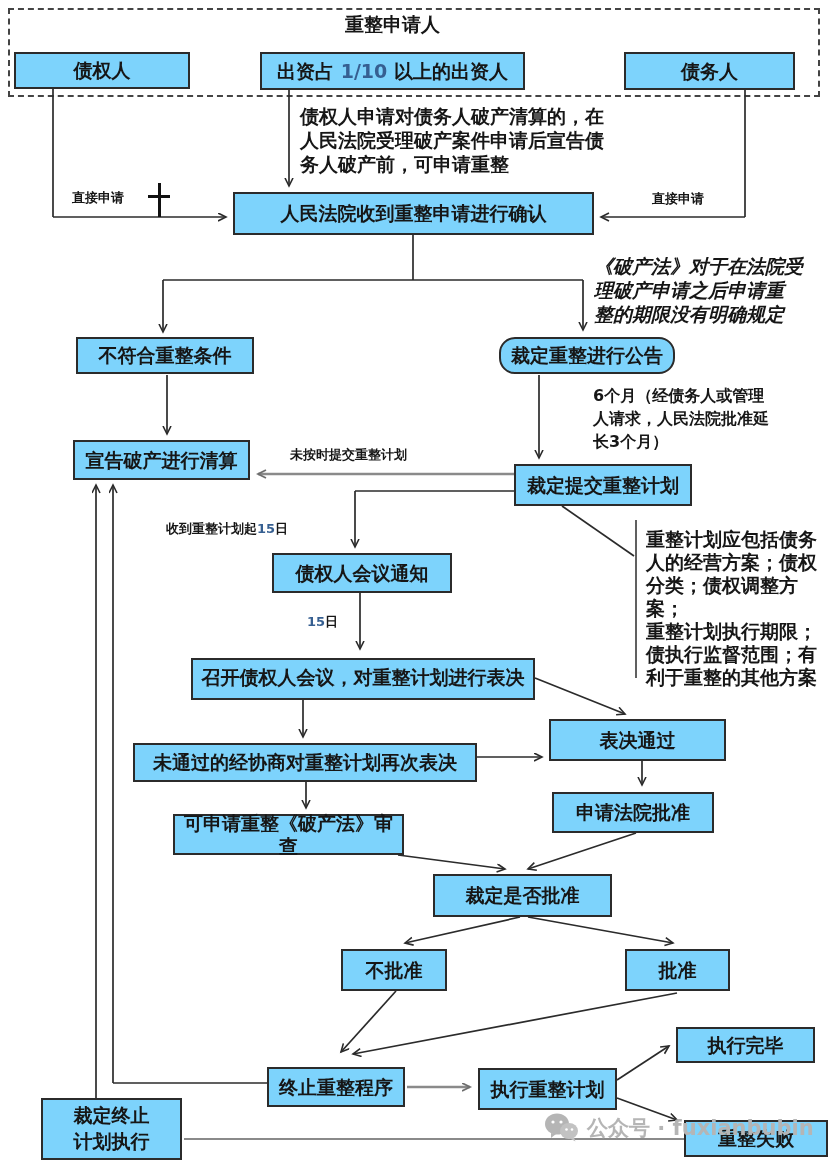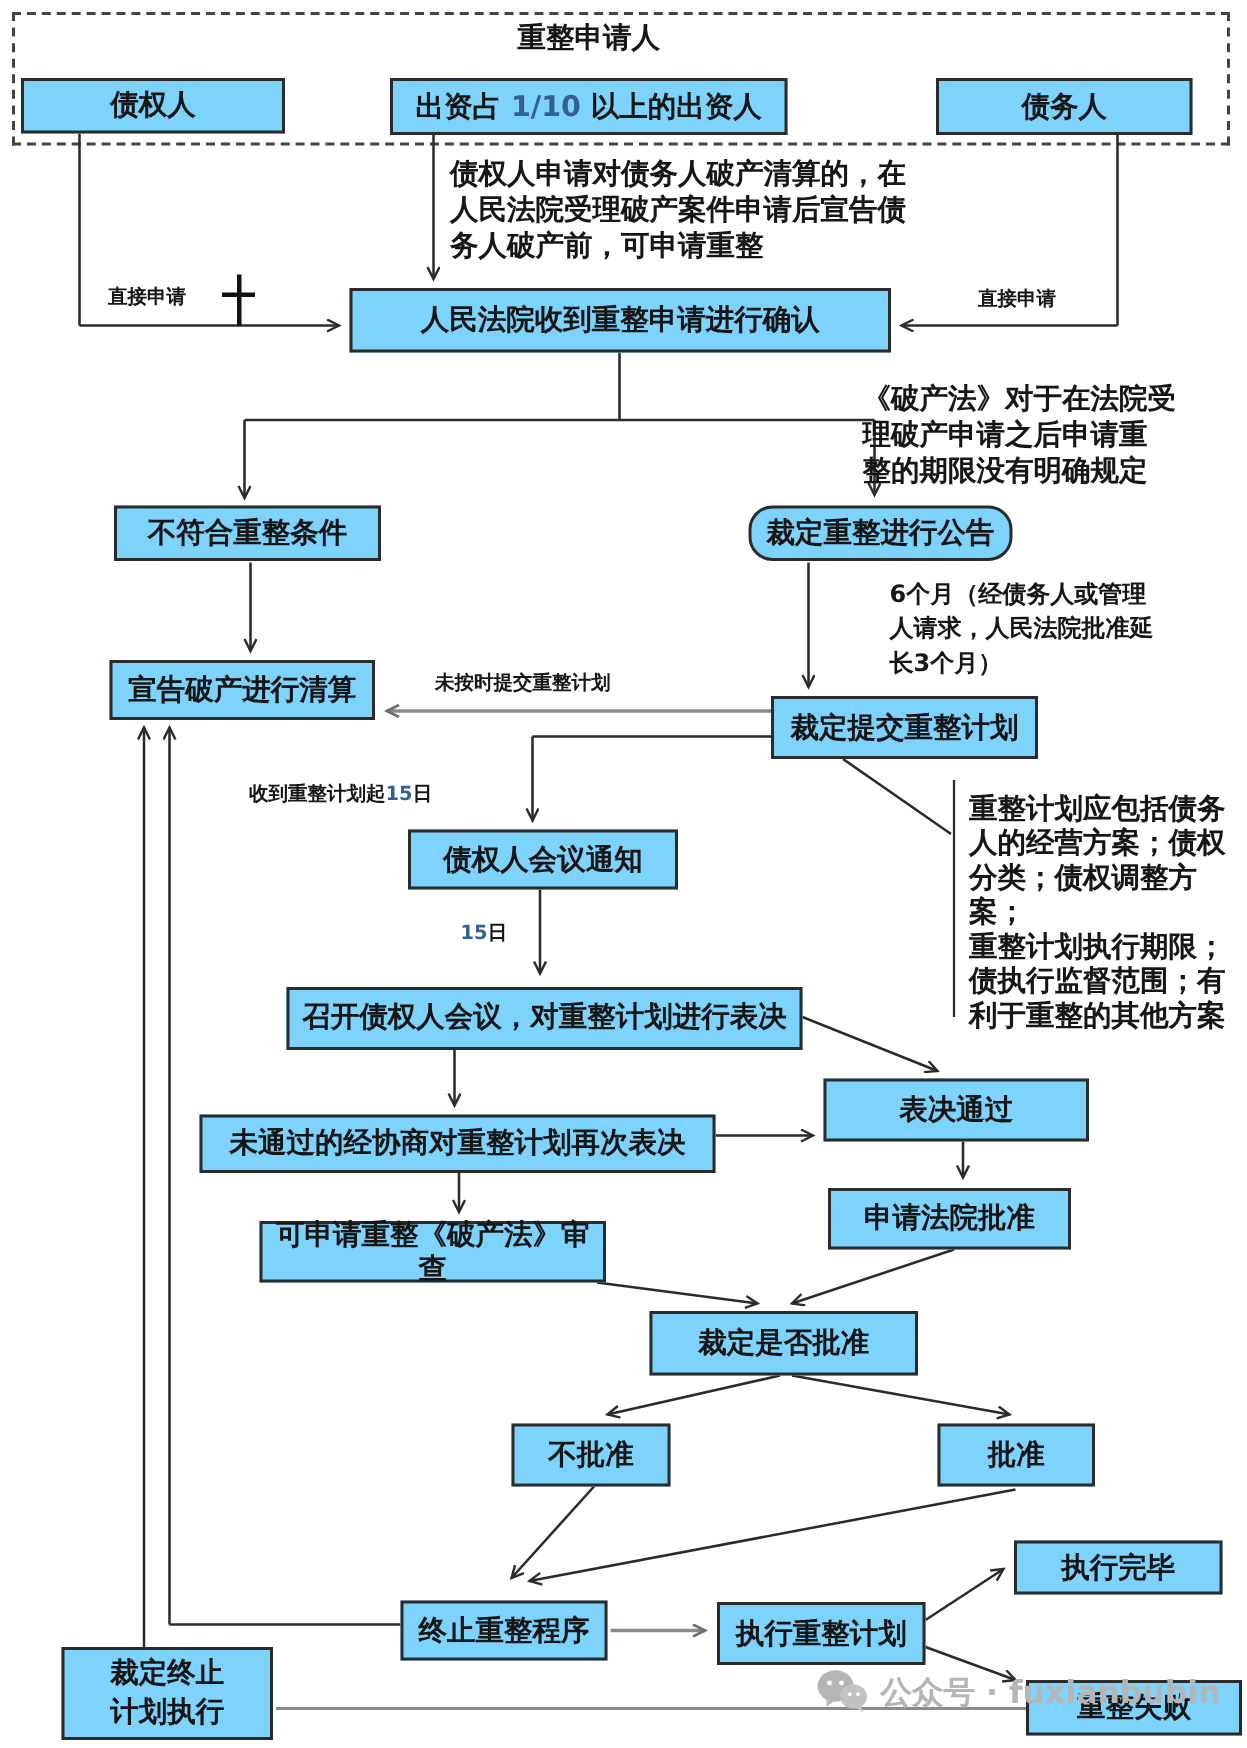--- a/index.html
+++ b/index.html
@@ -129,21 +129,21 @@
 
   <div class="lbl" style="left:72px;top:189px;">直接申请</div>
   <div id="cross-marker">
       <div class="v"></div>
       <div class="h"></div>
     </div>
   <div class="lbl" style="left:652px;top:190px;">直接申请</div>
 
   <div class="node" style="left:233px;top:192px;width:361px;height:43px;">人民法院收到重整申请进行确认</div>
 
-  <div class="note" style="left:575px;top:254px;width:226px;">《破产法》对于在法院受
+  <div class="note" style="left:594px;top:254px;width:226px;font-style:italic;">《破产法》对于在法院受
 理破产申请之后申请重
 整的期限没有明确规定</div>
 
   <div class="node" style="left:76px;top:337px;width:178px;height:37px;">不符合重整条件</div>
   <div class="node" style="left:499px;top:337px;width:176px;height:37px;border-radius:16px;">裁定重整进行公告</div>
 
   <div class="note" style="left:560px;top:384px;width:225px;font-size:16px;line-height:23px;margin-left:33px;">6个月（经债务人或管理
 人请求，人民法院批准延
 长3个月）</div>
 

